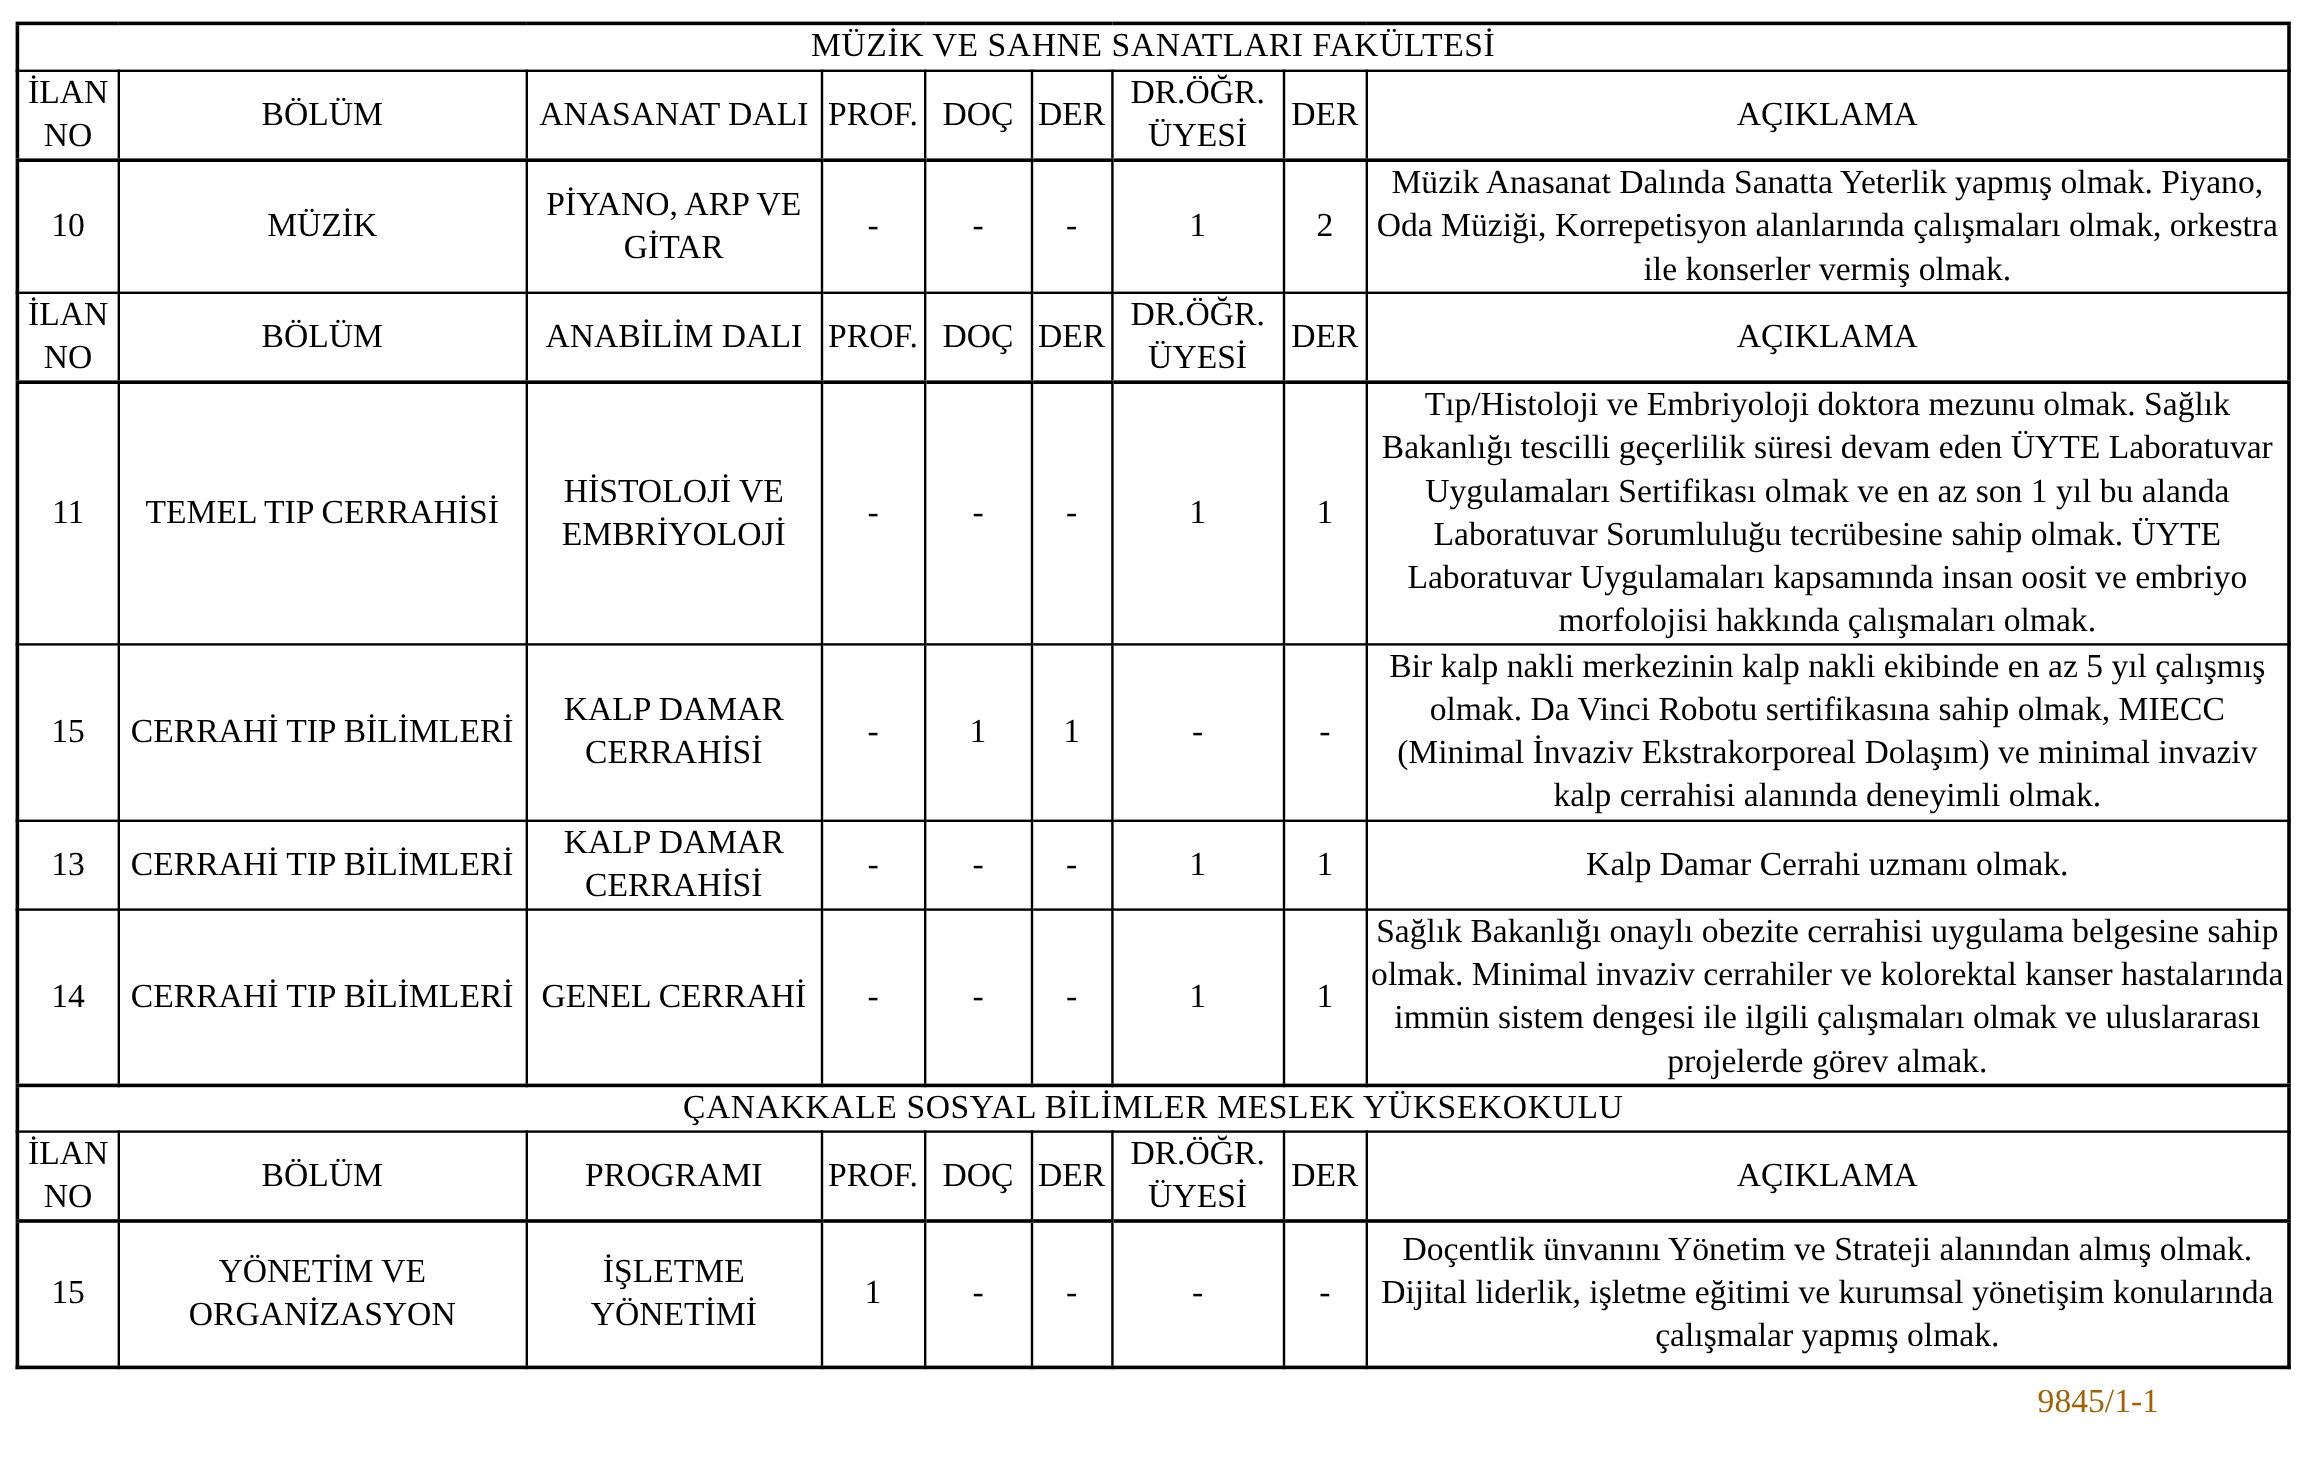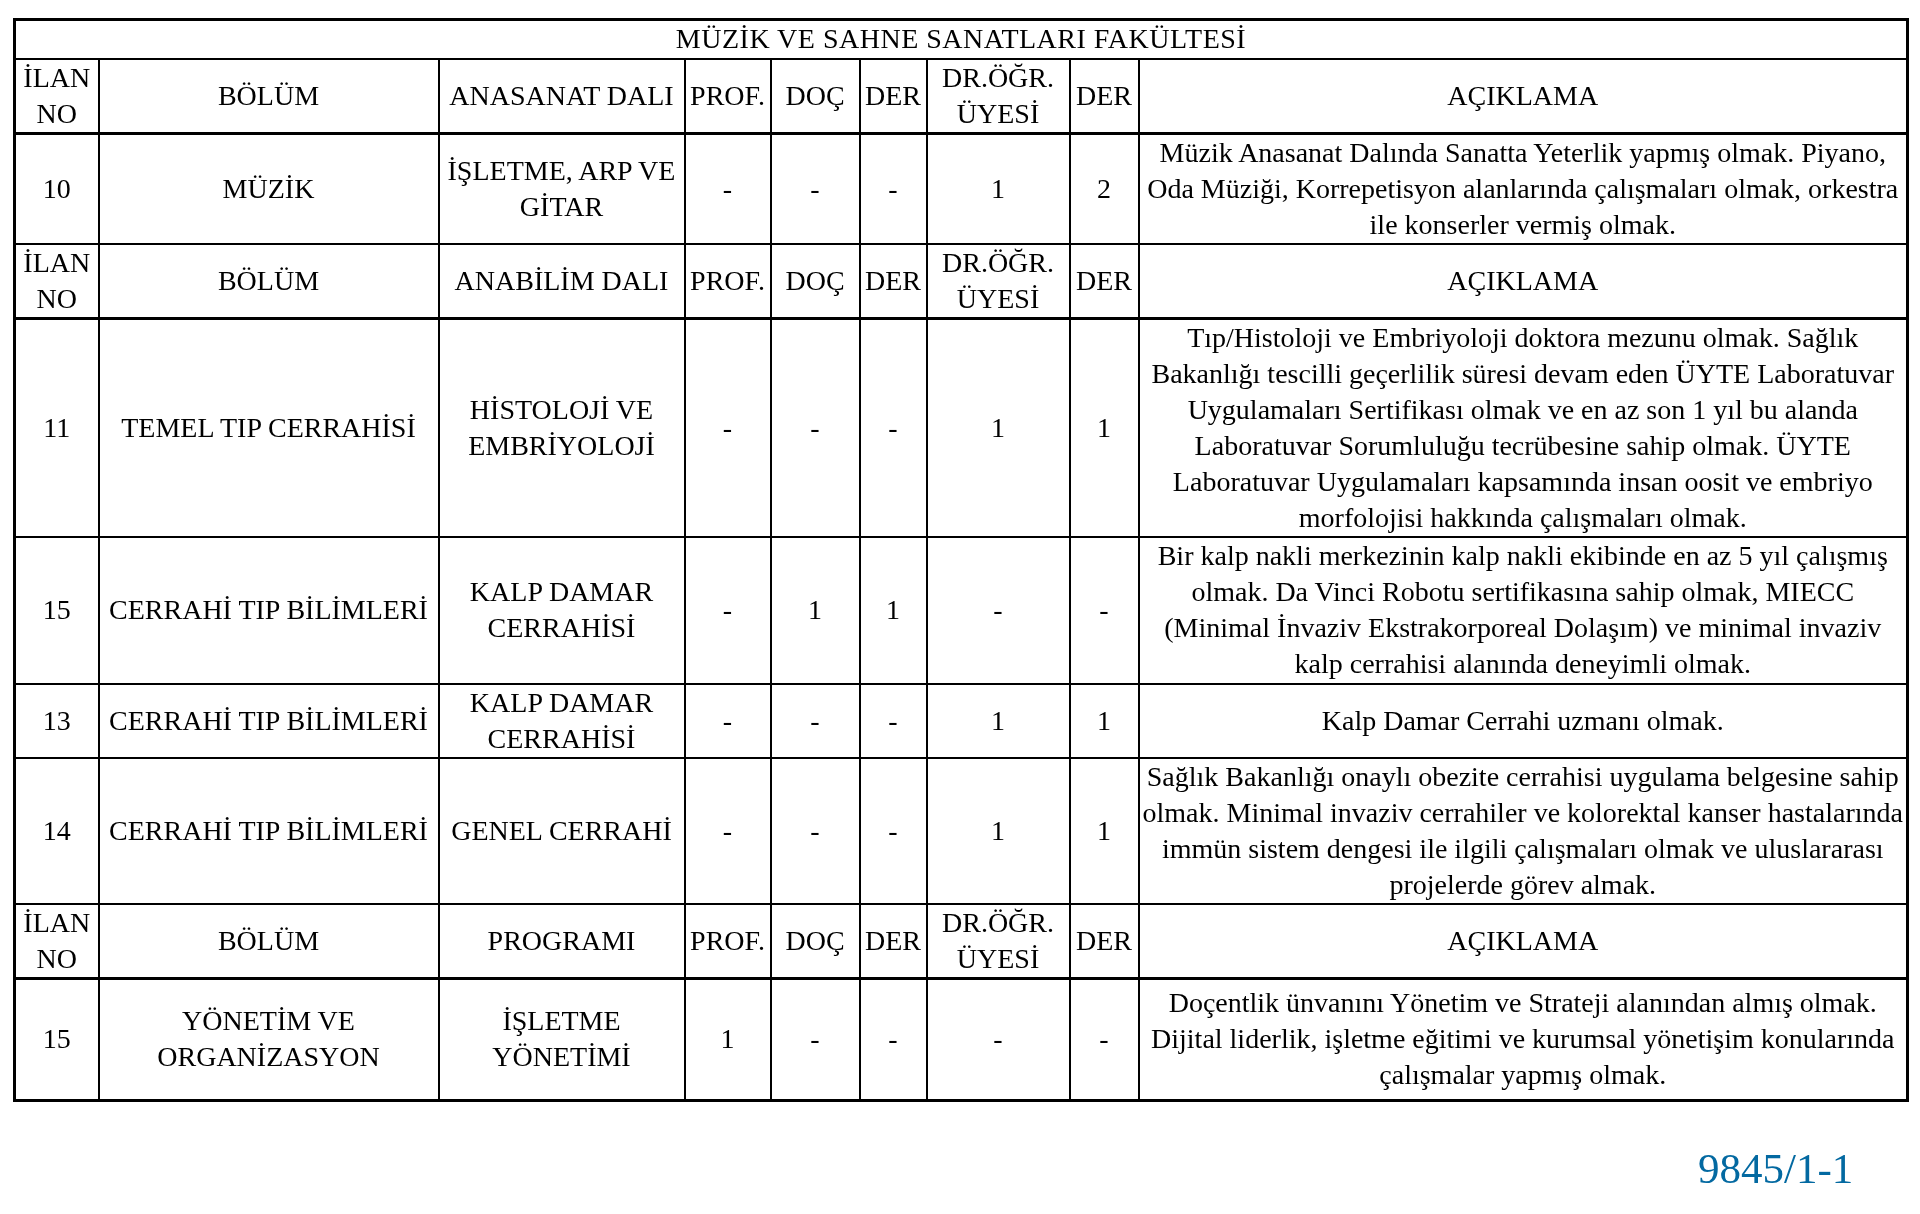--- a/index.html
+++ b/index.html
@@ -29,21 +29,21 @@
   tr.colhead td{
     border-bottom:3px solid #000;
   }
   td.acik{
     text-align:left;font-size:27px;line-height:36px;
     padding:0 6px 0 5px;
     margin-top:16px;
   }
   .footer-ref{
     position:absolute;left:1698px;top:1150px;
-    font-size:43px;line-height:38px;color:#0369a1;
+    font-size:28px;line-height:38px;color:#a16207;
   }
 </style>
 </head>
 <body>
 
 <table class="announce">
   <colgroup>
     <col style="width:84px">
       <col style="width:340px">
       <col style="width:246px">
@@ -66,21 +66,21 @@
     <td>PROF.</td>
     <td>DOÇ</td>
     <td>DER</td>
     <td>DR.ÖĞR. ÜYESİ</td>
     <td>DER</td>
     <td>AÇIKLAMA</td>
   </tr>
   <tr style="height:109px">
     <td>10</td>
     <td>MÜZİK</td>
-    <td>İŞLETME, ARP VE GİTAR</td>
+    <td>PİYANO, ARP VE GİTAR</td>
     <td>-</td>
     <td>-</td>
     <td>-</td>
     <td>1</td>
     <td>2</td>
     <td class="acik">Müzik Anasanat Dalında Sanatta Yeterlik yapmış olmak. Piyano, Oda Müziği, Korrepetisyon alanlarında çalışmaları olmak, orkestra ile konserler vermiş olmak.</td>
   </tr>
 
   <tr class="colhead" style="height:71px">
     <td>İLAN NO</td>
@@ -131,20 +131,23 @@
     <td>CERRAHİ TIP BİLİMLERİ</td>
     <td>GENEL CERRAHİ</td>
     <td>-</td>
     <td>-</td>
     <td>-</td>
     <td>1</td>
     <td>1</td>
     <td class="acik">Sağlık Bakanlığı onaylı obezite cerrahisi uygulama belgesine sahip olmak. Minimal invaziv cerrahiler ve kolorektal kanser hastalarında immün sistem dengesi ile ilgili çalışmaları olmak ve uluslararası projelerde görev almak.</td>
   </tr>
 
+  <tr class="sec" style="height:37px">
+    <td colspan="9">ÇANAKKALE SOSYAL BİLİMLER MESLEK YÜKSEKOKULU</td>
+  </tr>
   <tr class="colhead" style="height:68px">
     <td>İLAN NO</td>
     <td>BÖLÜM</td>
     <td>PROGRAMI</td>
     <td>PROF.</td>
     <td>DOÇ</td>
     <td>DER</td>
     <td>DR.ÖĞR. ÜYESİ</td>
     <td>DER</td>
     <td>AÇIKLAMA</td>

